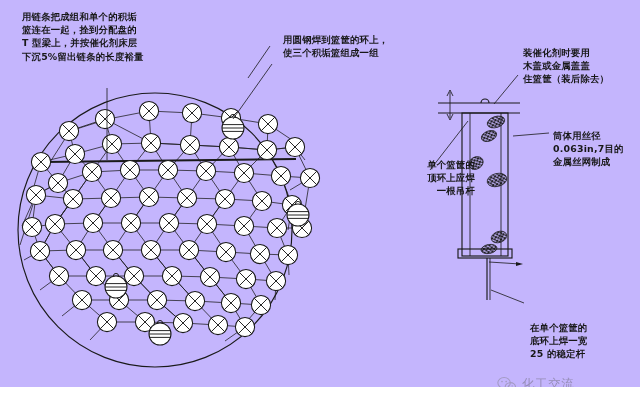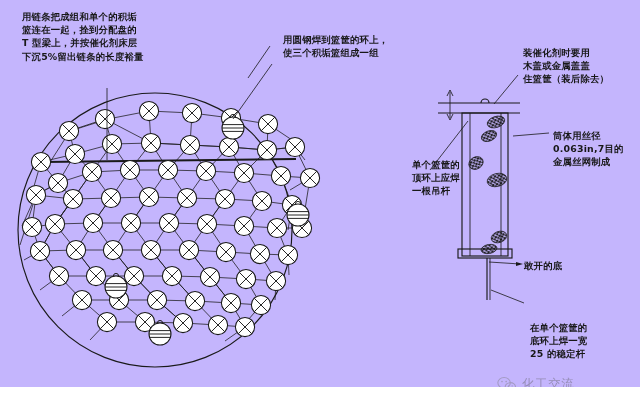--- a/index.html
+++ b/index.html
@@ -29,21 +29,21 @@
     line-height: 13.2px;
     color: #181818;
     white-space: pre-line;
     letter-spacing: 0.2px;
     font-weight: 600;
   }
   #note-chain      { left: 22px;  top: 10px;  width: 200px; }
   #note-group      { left: 275px; top: 33px;  width: 175px; margin-left: 8px; }
   #note-cover      { left: 523px; top: 46px;  width: 118px; }
   #note-mesh       { left: 553px; top: 129px; width: 90px;  }
-  #note-hanger     { left: 412px; top: 158px; width: 80px;  }
+  #note-hanger     { left: 395px; top: 158px; width: 80px; text-align: right;  }
   #note-openbottom { left: 524px; top: 259px; width: 80px;  }
   #note-stabilizer { left: 530px; top: 301px; width: 105px; margin-top: 20px; }
 
   #watermark {
     position: absolute;
     left: 497px;
     top: 362px;
     display: flex;
     align-items: center;
     gap: 5px;
@@ -460,21 +460,20 @@
 使三个积垢篮组成一组</div>
   <div class="note" id="note-cover">装催化剂时要用
 木盖或金属盖盖
 住篮筐（装后除去）</div>
   <div class="note" id="note-mesh">筒体用丝径
 0.063in,7目的
 金属丝网制成</div>
   <div class="note" id="note-hanger">单个篮筐的
 顶环上应焊
 一根吊杆</div>
-  <div class="note" id="note-openbottom">敢开的底</div>
   <div class="note" id="note-stabilizer">在单个篮筐的
 底环上焊一宽
 25 的稳定杆</div>
 
   <div id="watermark">
     <svg class="wm-logo" viewBox="0 0 24 20">
       <ellipse cx="8.5" cy="8" rx="7.5" ry="6.3" fill="none" stroke="#777" stroke-width="1.3"></ellipse>
       <path d="M3,12.6 L2,16 L5.6,14" fill="none" stroke="#777" stroke-width="1.3"></path>
       <circle cx="6" cy="6.4" r="1" fill="#777"></circle>
       <circle cx="11" cy="6.4" r="1" fill="#777"></circle>

